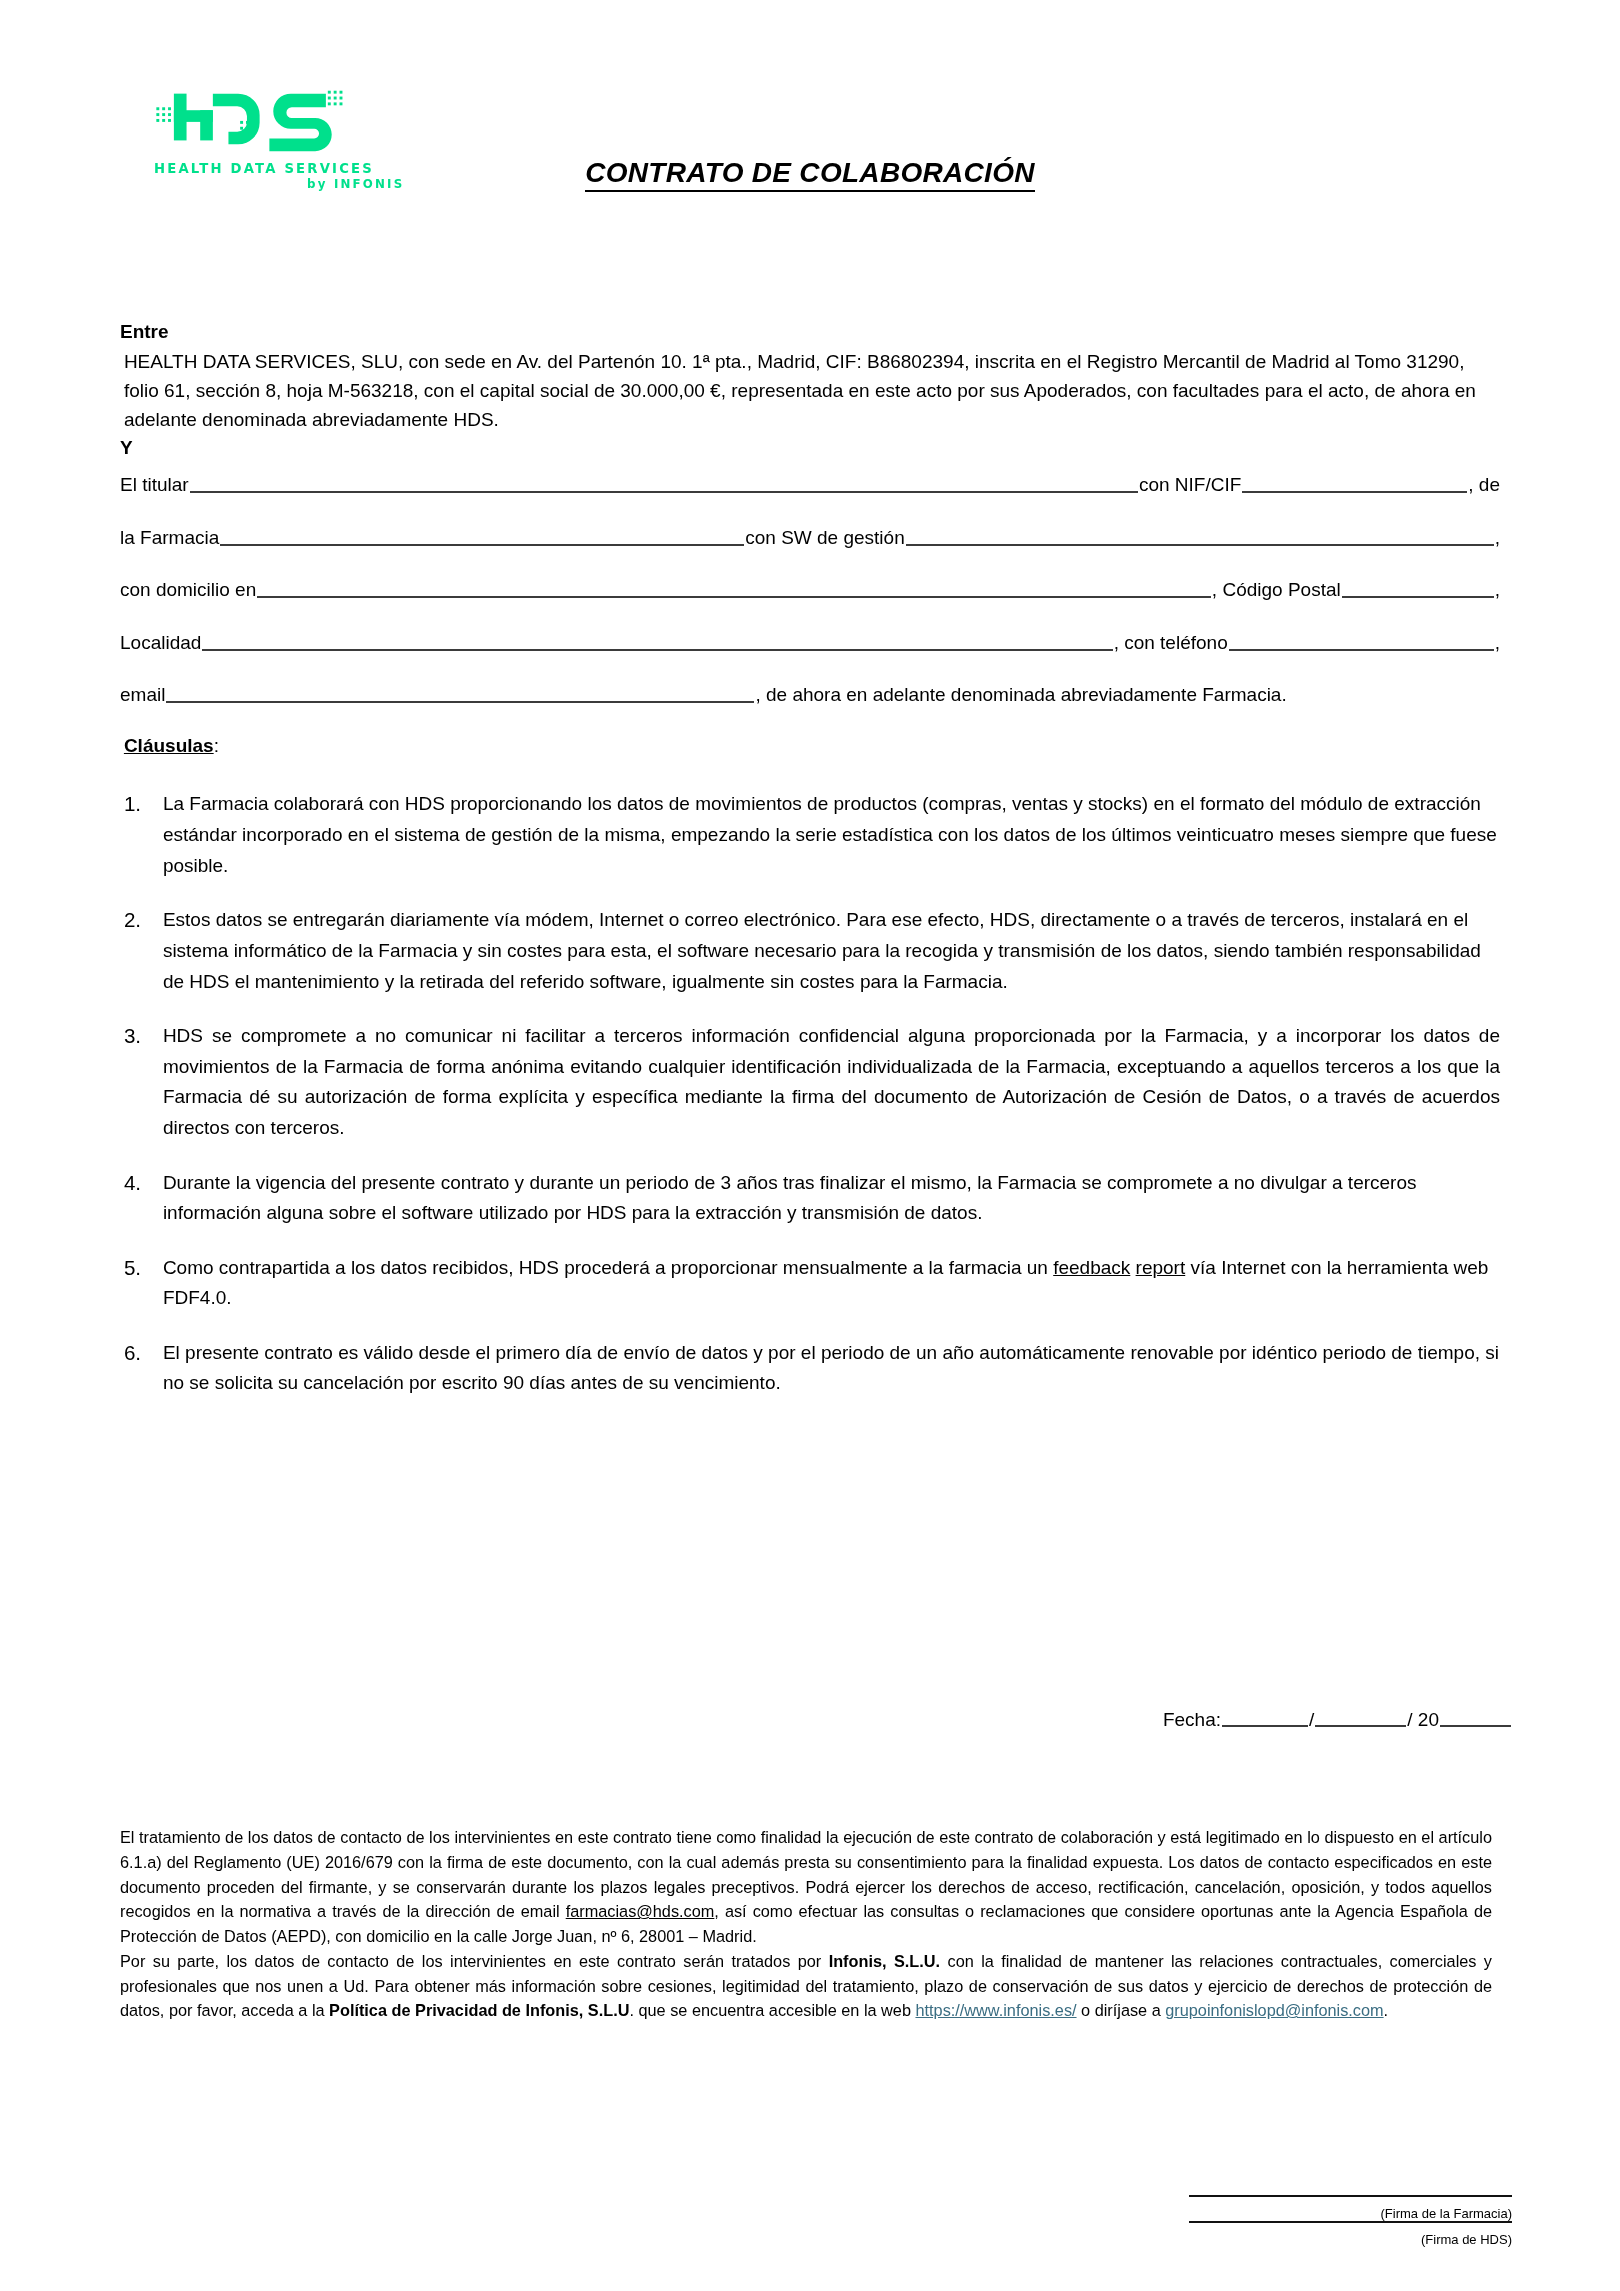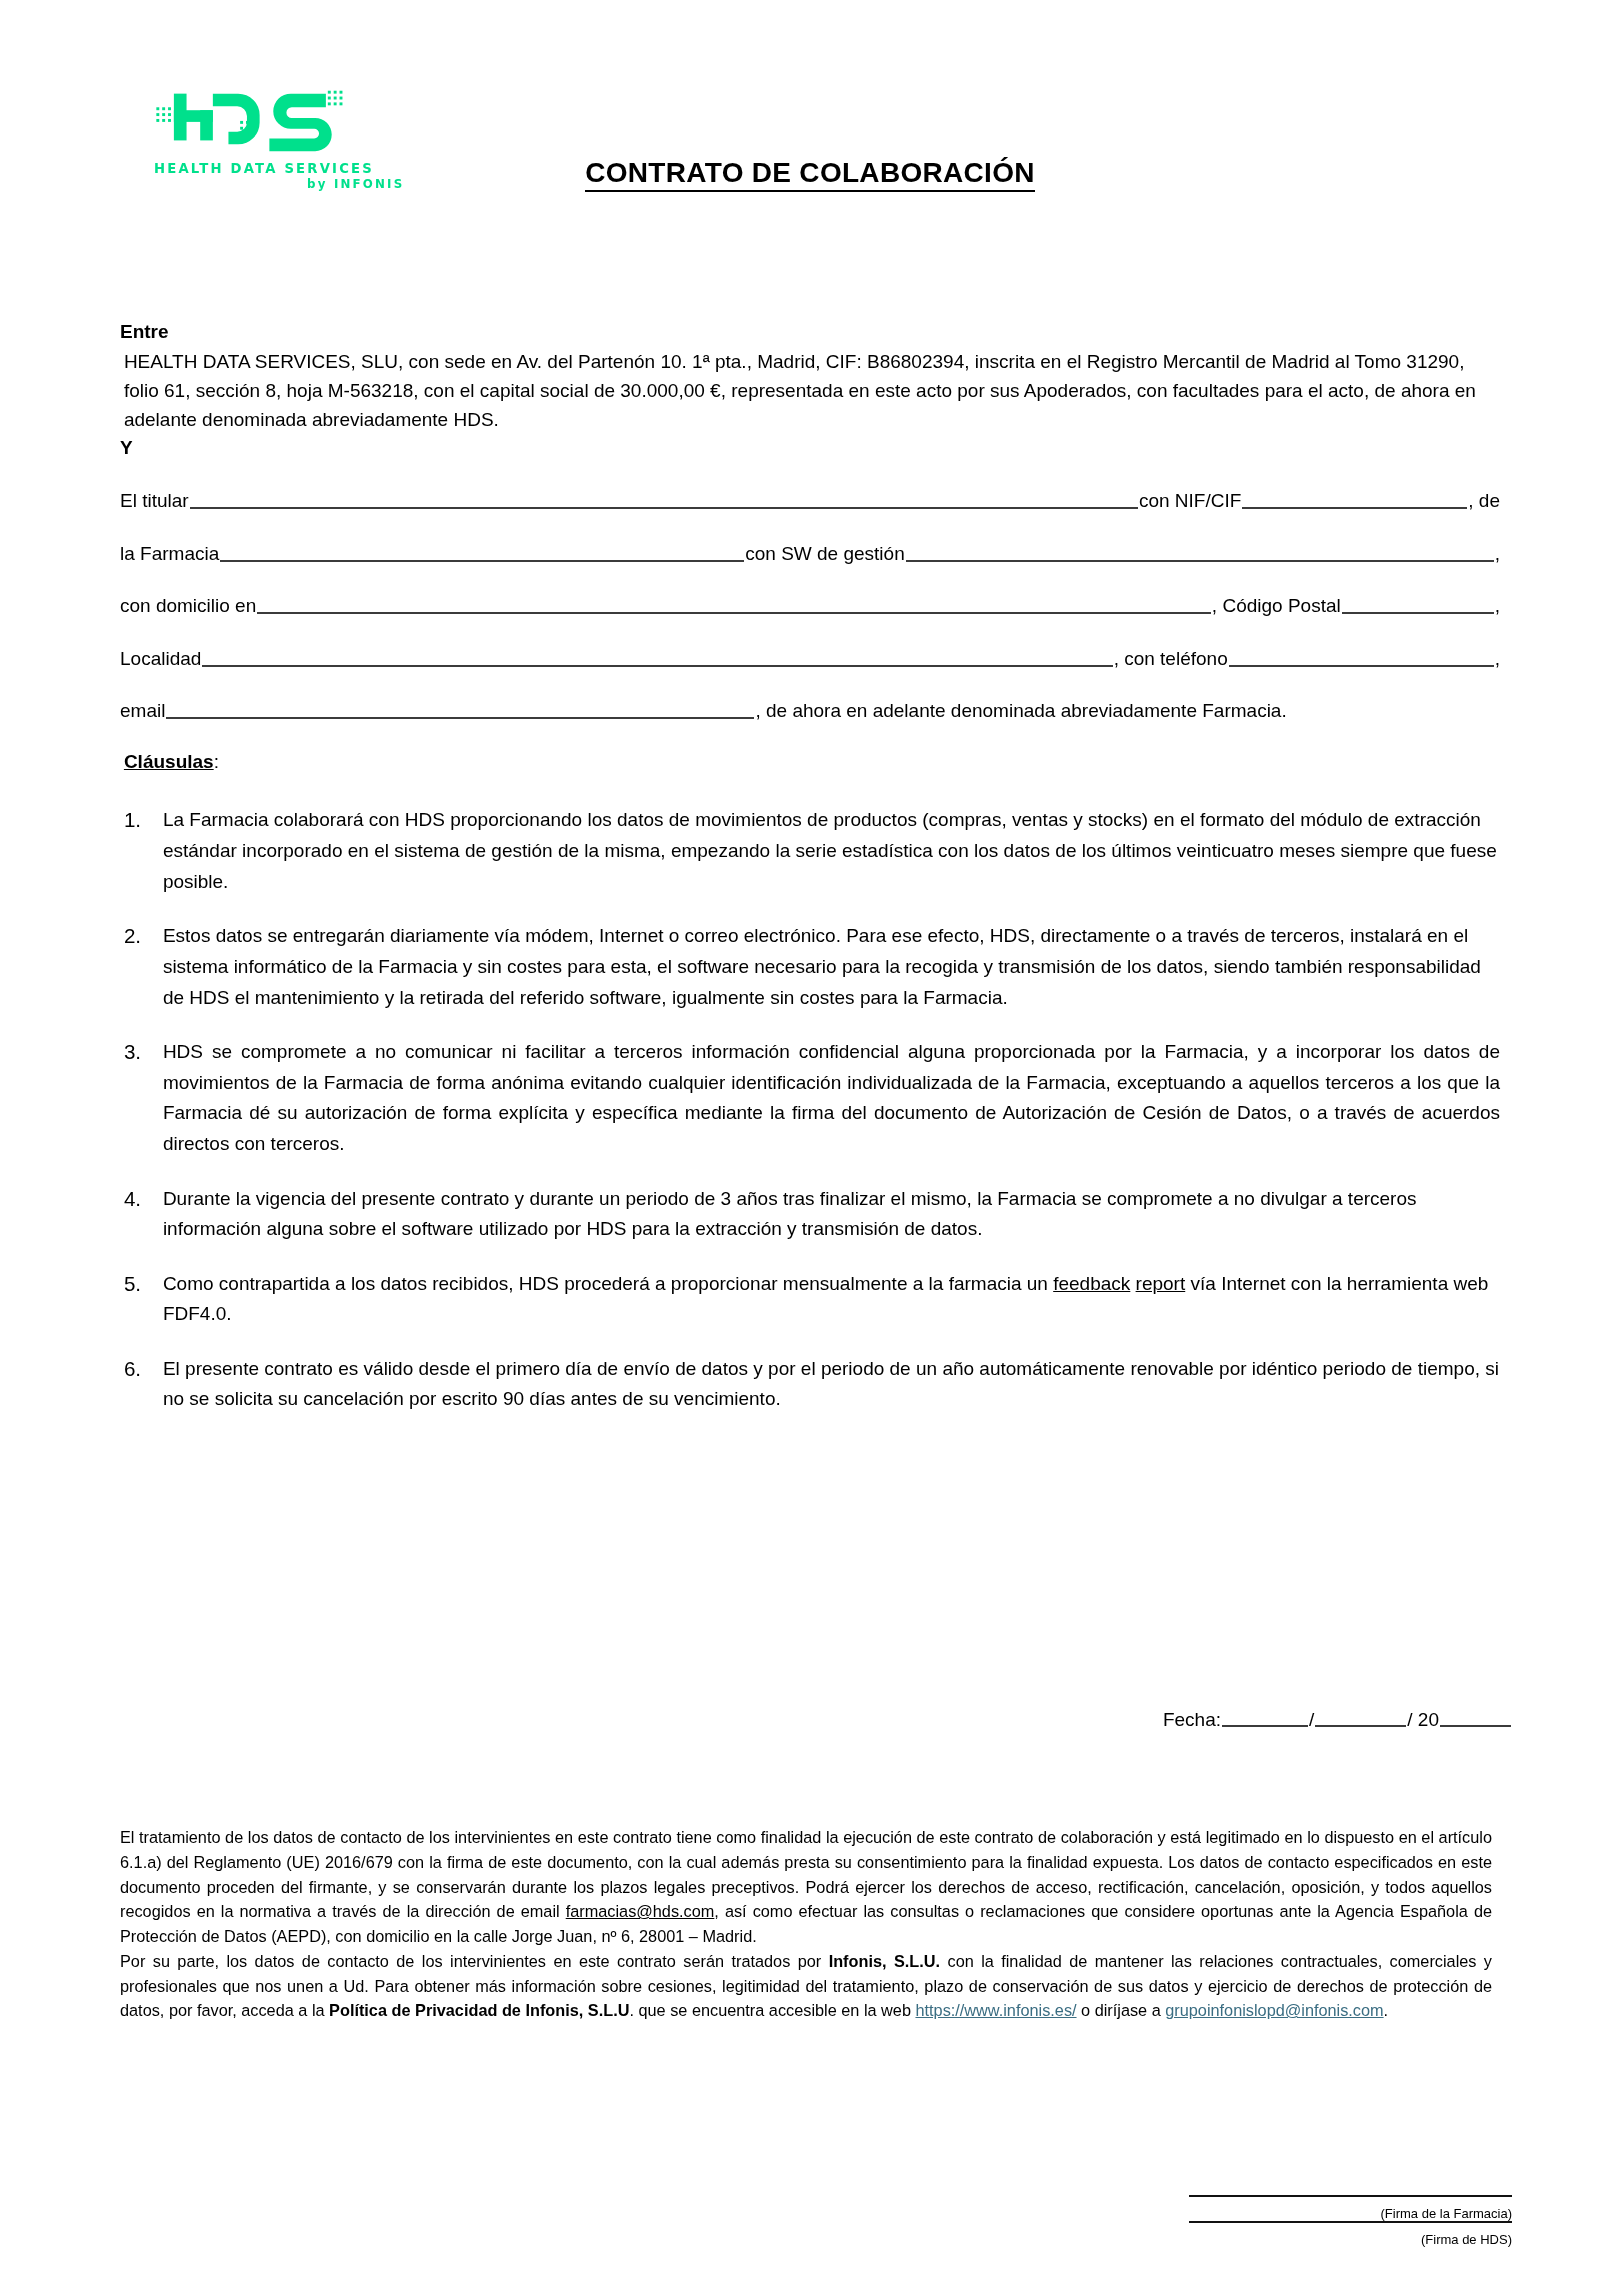--- a/index.html
+++ b/index.html
@@ -61,20 +61,21 @@
     top: 157px;
     width: 1620px;
     text-align: center;
     font-size: 28px;
     font-weight: 700;
     letter-spacing: 0.3px;
   }
   .doc-title span {
     border-bottom: 2.5px solid #000;
     padding-bottom: 2px;
+    font-style: italic;
   }
 
   
   .body-wrap {
     position: absolute;
     left: 120px;
     top: 319px;
     width: 1380px;
     font-size: 19px;
     line-height: 1.42;
@@ -92,21 +93,21 @@
     padding-left: 3.9px;
     line-height: 1.52;
   }
   .lbl-y {
     font-weight: 700;
     margin-top: 0px;
   }
 
   
   .form-rows {
-    margin-top: 25px;
+    margin-top: 9px;
   }
   .form-row {
     display: flex;
     align-items: baseline;
     margin-bottom: 24px;
     white-space: nowrap;
     font-size: 19px;
   }
   .fl {
     flex: 0 0 auto;

